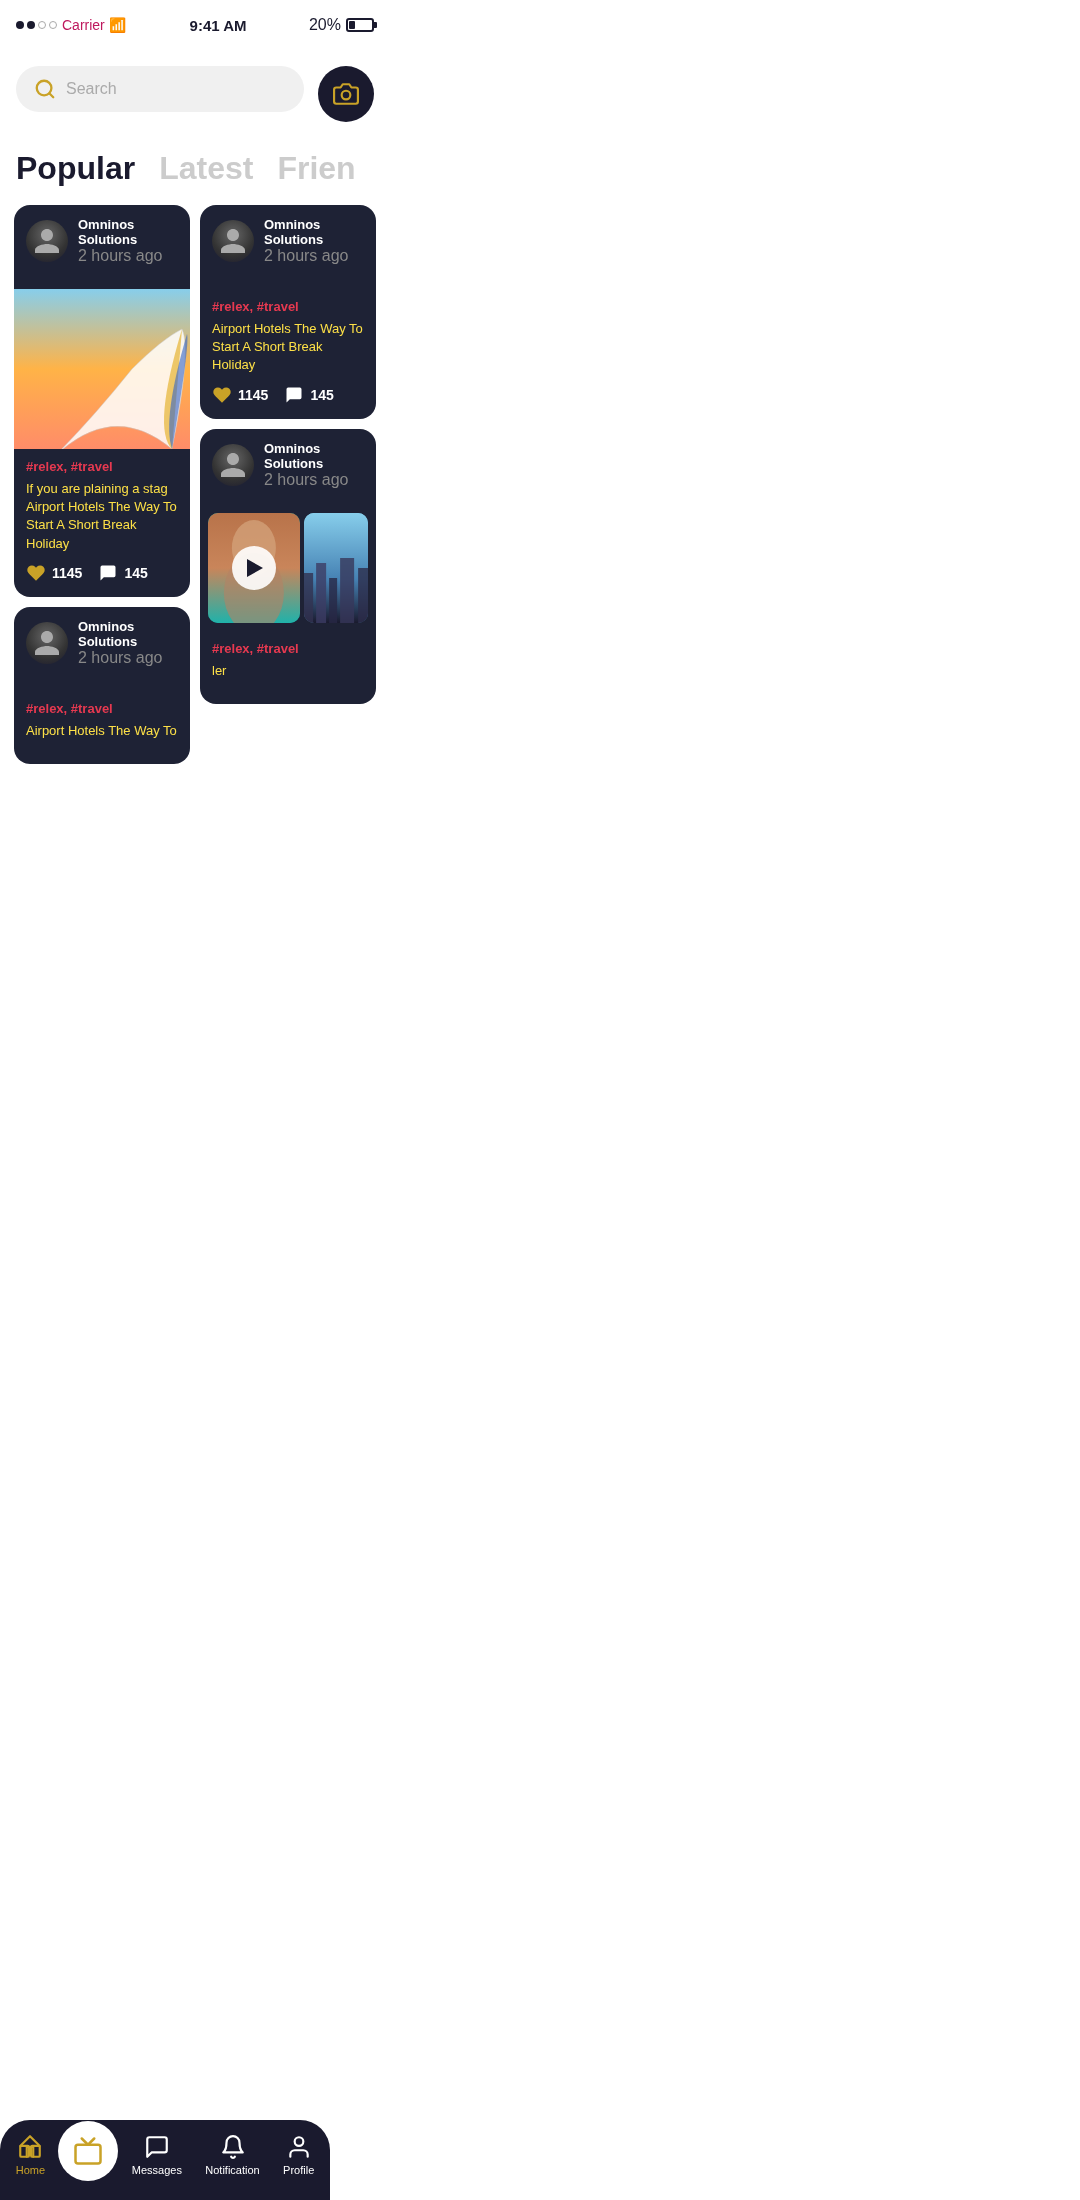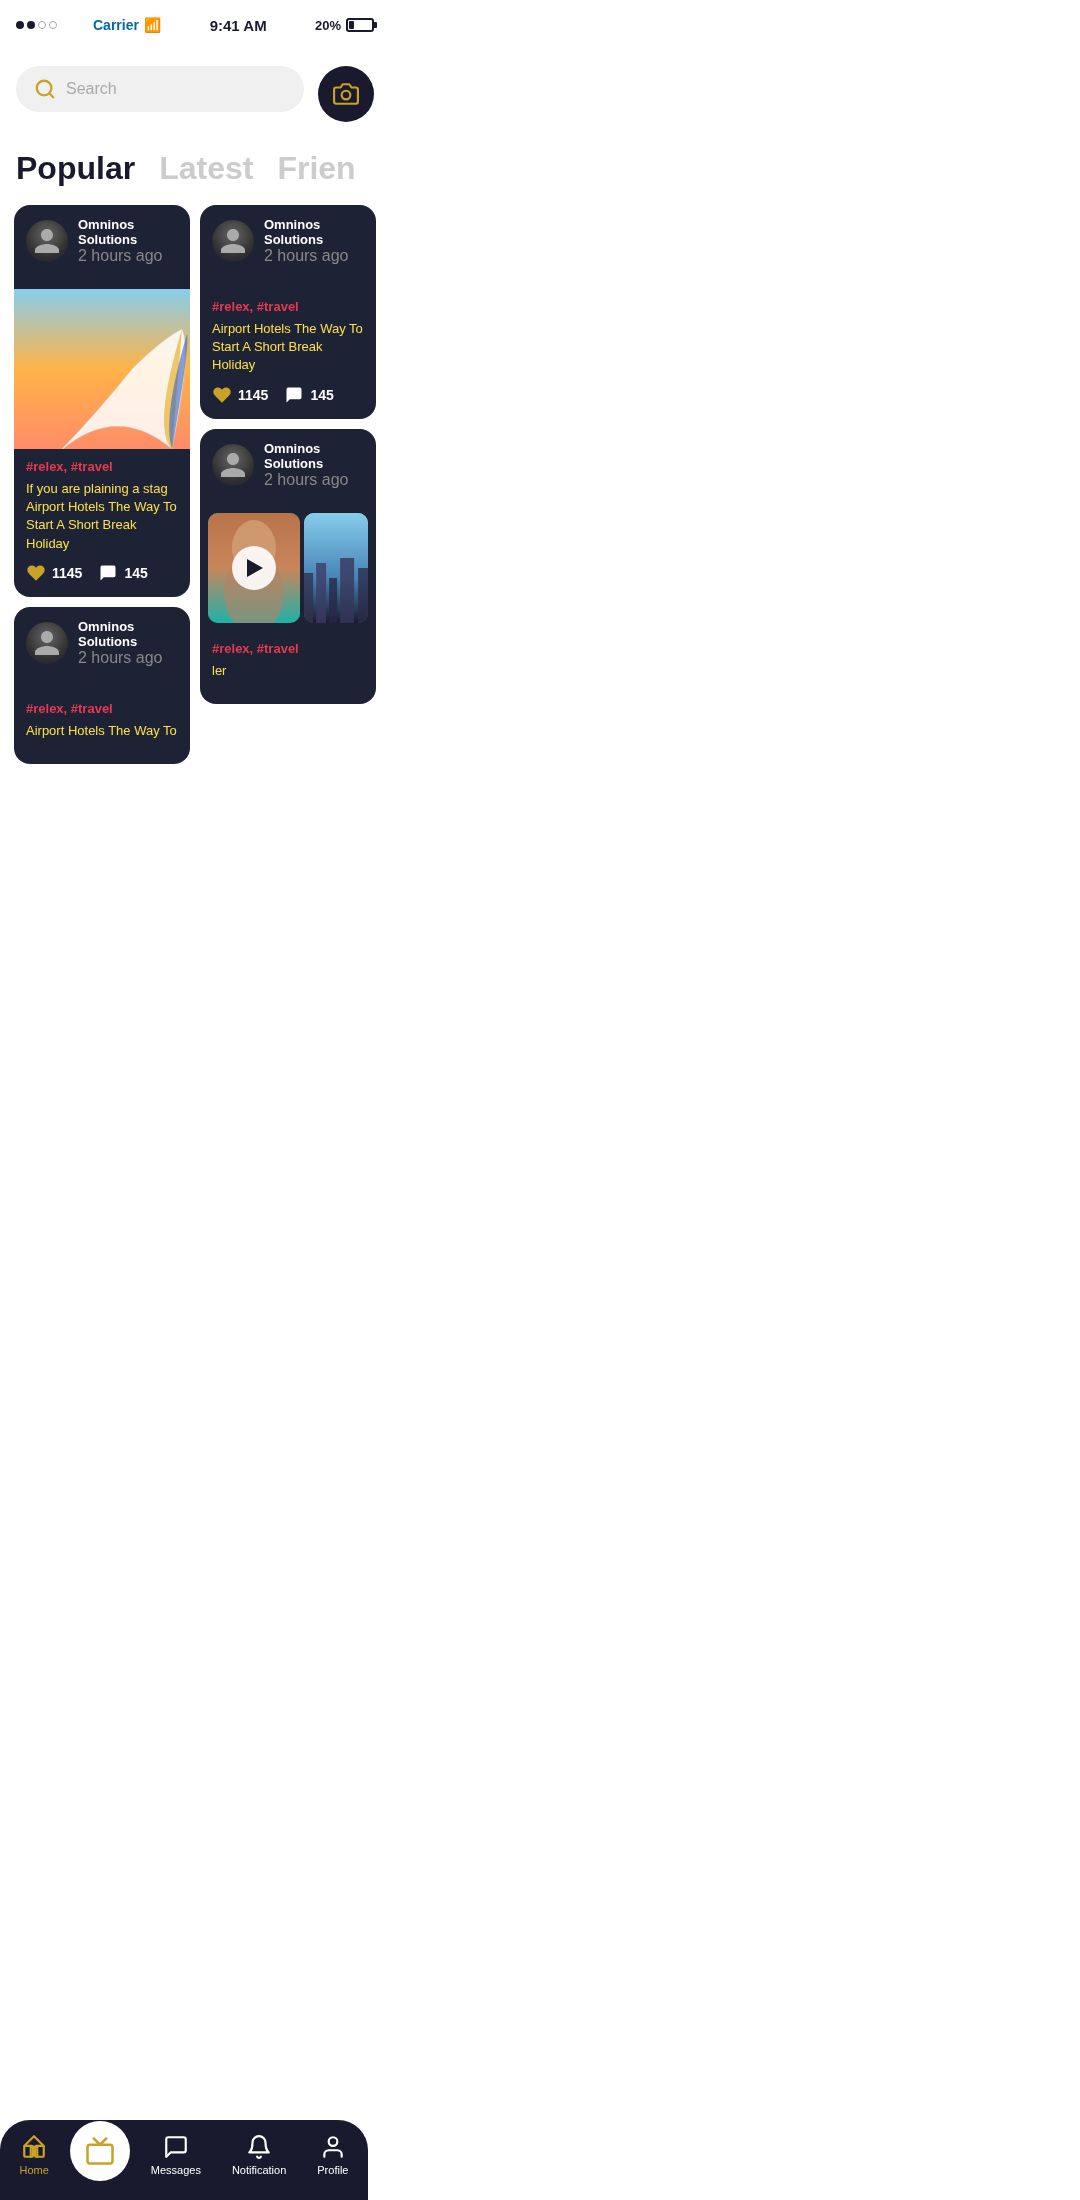--- a/index.html
+++ b/index.html
@@ -42,35 +42,34 @@
     }
     .dot.empty {
       background: transparent;
       border: 1.5px solid #aaa;
     }
     .wifi-icon {
       font-size: 14px;
     }
     .carrier-text {
       font-size: 14px;
-      font-weight: 700;
-      color: #0369a1;
-      margin-left: 31px;
+      font-weight: 400;
+      color: #be185d;
     }
     .status-center {
       font-size: 15px;
       font-weight: 700;
       color: #1a1a2e;
     }
     .status-right {
       display: flex;
       align-items: center;
       gap: 5px;
-      font-size: 13px;
-      font-weight: 700;
+      font-size: 16px;
+      font-weight: 400;
       color: #1a1a2e;
     }
     .battery {
       width: 28px;
       height: 14px;
       border: 2px solid #1a1a2e;
       border-radius: 3px;
       position: relative;
       display: inline-flex;
       align-items: center;
@@ -278,21 +277,21 @@
       border-bottom: 9px solid transparent;
       border-left: 16px solid #1a1a2e;
       margin-left: 3px;
     }
 
     
     .bottom-nav {
       position: fixed;
       bottom: 0;
       left: 0;
-      width: 368px;
+      width: 330px;
       height: 80px;
       background: #1a1a2e;
       border-radius: 30px 30px 0 0;
       display: flex;
       align-items: center;
       justify-content: space-around;
       padding: 0 4px 10px;
       z-index: 100;
     }
     .nav-item {

